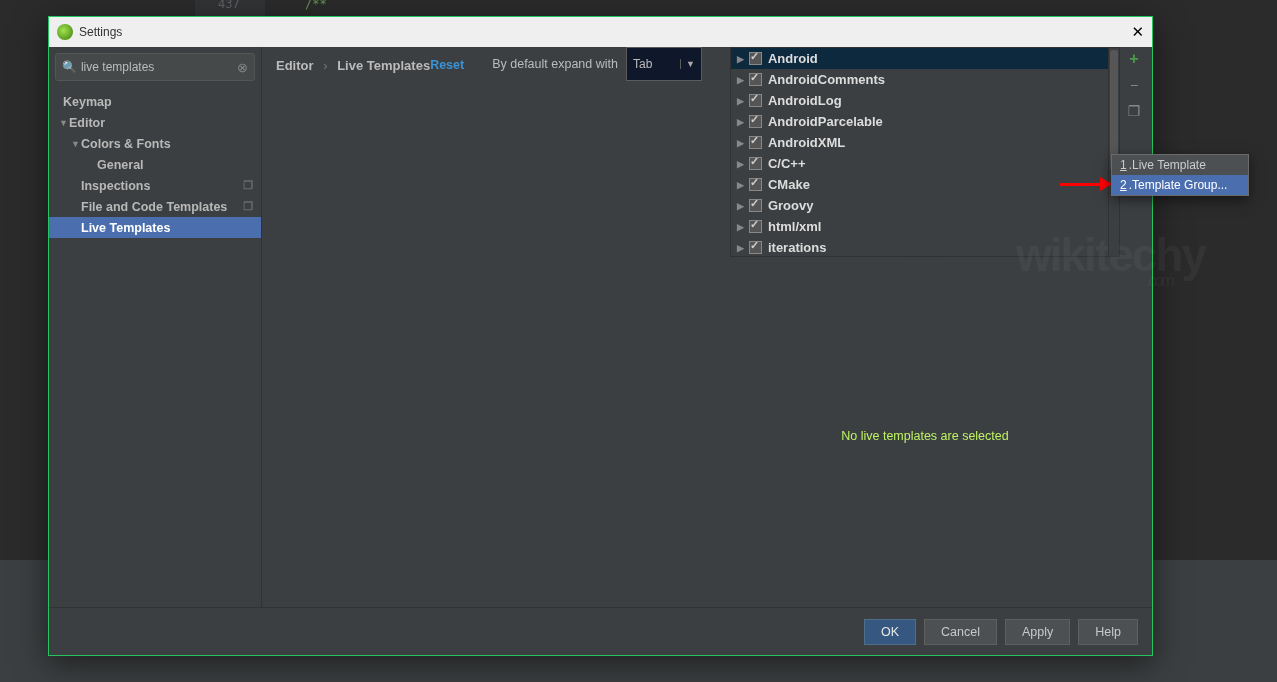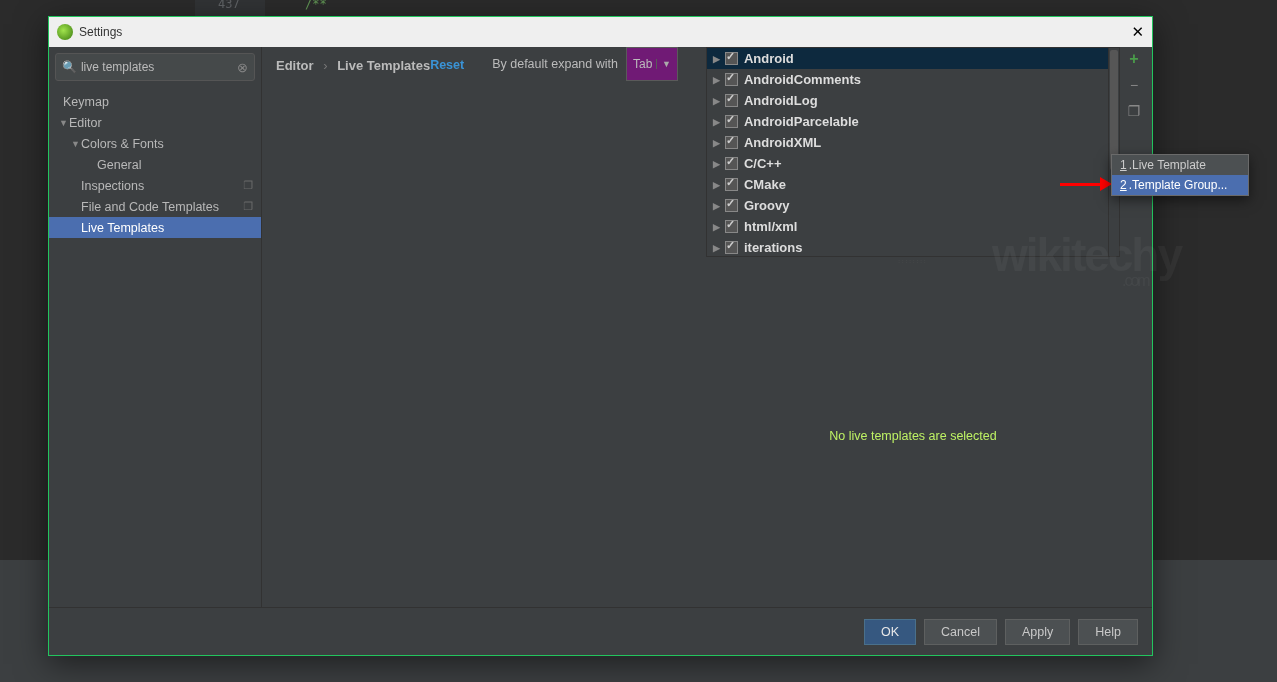--- a/index.html
+++ b/index.html
@@ -14,36 +14,36 @@
 .titlebar .ico { width:16px; height:16px; border-radius:50%; background:radial-gradient(circle at 40% 40%,#a1e44d,#3a7a0f); margin-right:6px; }
 .titlebar .ttl { font-size:12px; color:#333; }
 .titlebar .close { margin-left:auto; font-size:15px; color:#000; cursor:pointer; font-family:Arial; }
 .dlg-body { flex:1; display:flex; min-height:0; }
 .sidebar { width:213px; background:#3c3f41; border-right:1px solid #323232; display:flex; flex-direction:column; }
 .search { height:28px; margin:6px 6px 4px 6px; background:#45494a; border:1px solid #555; border-radius:3px; display:flex; align-items:center; padding:0 6px; }
 .search .mag { color:#9a9a9a; font-size:12px; margin-right:4px; }
 .search input { flex:1; background:none; border:none; color:#bbb; font-size:12px; outline:none; }
 .search .clr { color:#888; font-size:13px; cursor:pointer; }
 .tree { flex:1; padding:6px 0; font-size:12.5px; color:#b8b8b8; }
-.tree .node { height:21px; display:flex; align-items:center; font-weight:400; cursor:pointer; }
+.tree .node { height:21px; display:flex; align-items:center; font-weight:700; cursor:pointer; }
 .tree .arrow { width:10px; display:inline-block; font-size:9px; color:#888; }
 .tree .d0 { padding-left:14px; }
 .tree .d1 { padding-left:10px; }
 .tree .d2 { padding-left:22px; }
 .tree .d3 { padding-left:48px; }
 .tree .d2b { padding-left:32px; }
 .tree .sel { background:#4b6eaf; color:#fff; }
 .tree .gear { margin-left:auto; margin-right:8px; color:#6a6a6a; font-size:11px; }
 .main { flex:1; display:flex; background:#3c3f41; min-width:0; }
 .crumb-row { height:28px; display:flex; align-items:center; padding:8px 14px 0 14px; }
 .crumb { font-size:13px; color:#bbb; font-weight:600; }
 .crumb .sep { color:#777; margin:0 6px; font-weight:400; }
 .reset { margin-left:auto; color:#3a93d6; font-size:12.5px; font-weight:600; cursor:pointer; }
 .expand-row { height:34px; display:flex; align-items:center; padding:0 14px; font-size:12.5px; color:#bbb; gap:8px; }
-.tab-dd { width:52px; height:24px; background:#701a75; border:1px solid #5a5a5a; display:flex; align-items:center; padding:16px 6px; color:#bbb; font-size:12px; }
+.tab-dd { width:76px; height:24px; background:#0f172a; border:1px solid #5a5a5a; display:flex; align-items:center; padding:16px 6px; color:#bbb; font-size:12px; }
 .tab-dd .arr { margin-left:auto; border-left:1px solid #5a5a5a; padding-left:5px; font-size:9px; color:#aaa; }
 .content-area { flex:1; display:flex; padding:0 4px 0 14px; min-height:0; }
 .list-wrap { flex:1; display:flex; flex-direction:column; min-height:0; }
 .list-panel { height:210px; background:#3c3f41; border:1px solid #323232; position:relative; }
 .list-scroll { position:absolute; right:0; top:0; width:11px; height:100%; background:#3c3f41; border-left:1px solid #323232; }
 .list-thumb { position:absolute; top:2px; left:1px; width:8px; height:120px; background:#565656; border-radius:2px; }
 .lst { font-size:13px; color:#ddd; }
 .lrow { height:21px; display:flex; align-items:center; padding-left:6px; font-weight:600; cursor:pointer; }
 .lrow.selrow { background:#0d293e; }
 .lrow .ar { font-size:9px; color:#888; width:12px; }

